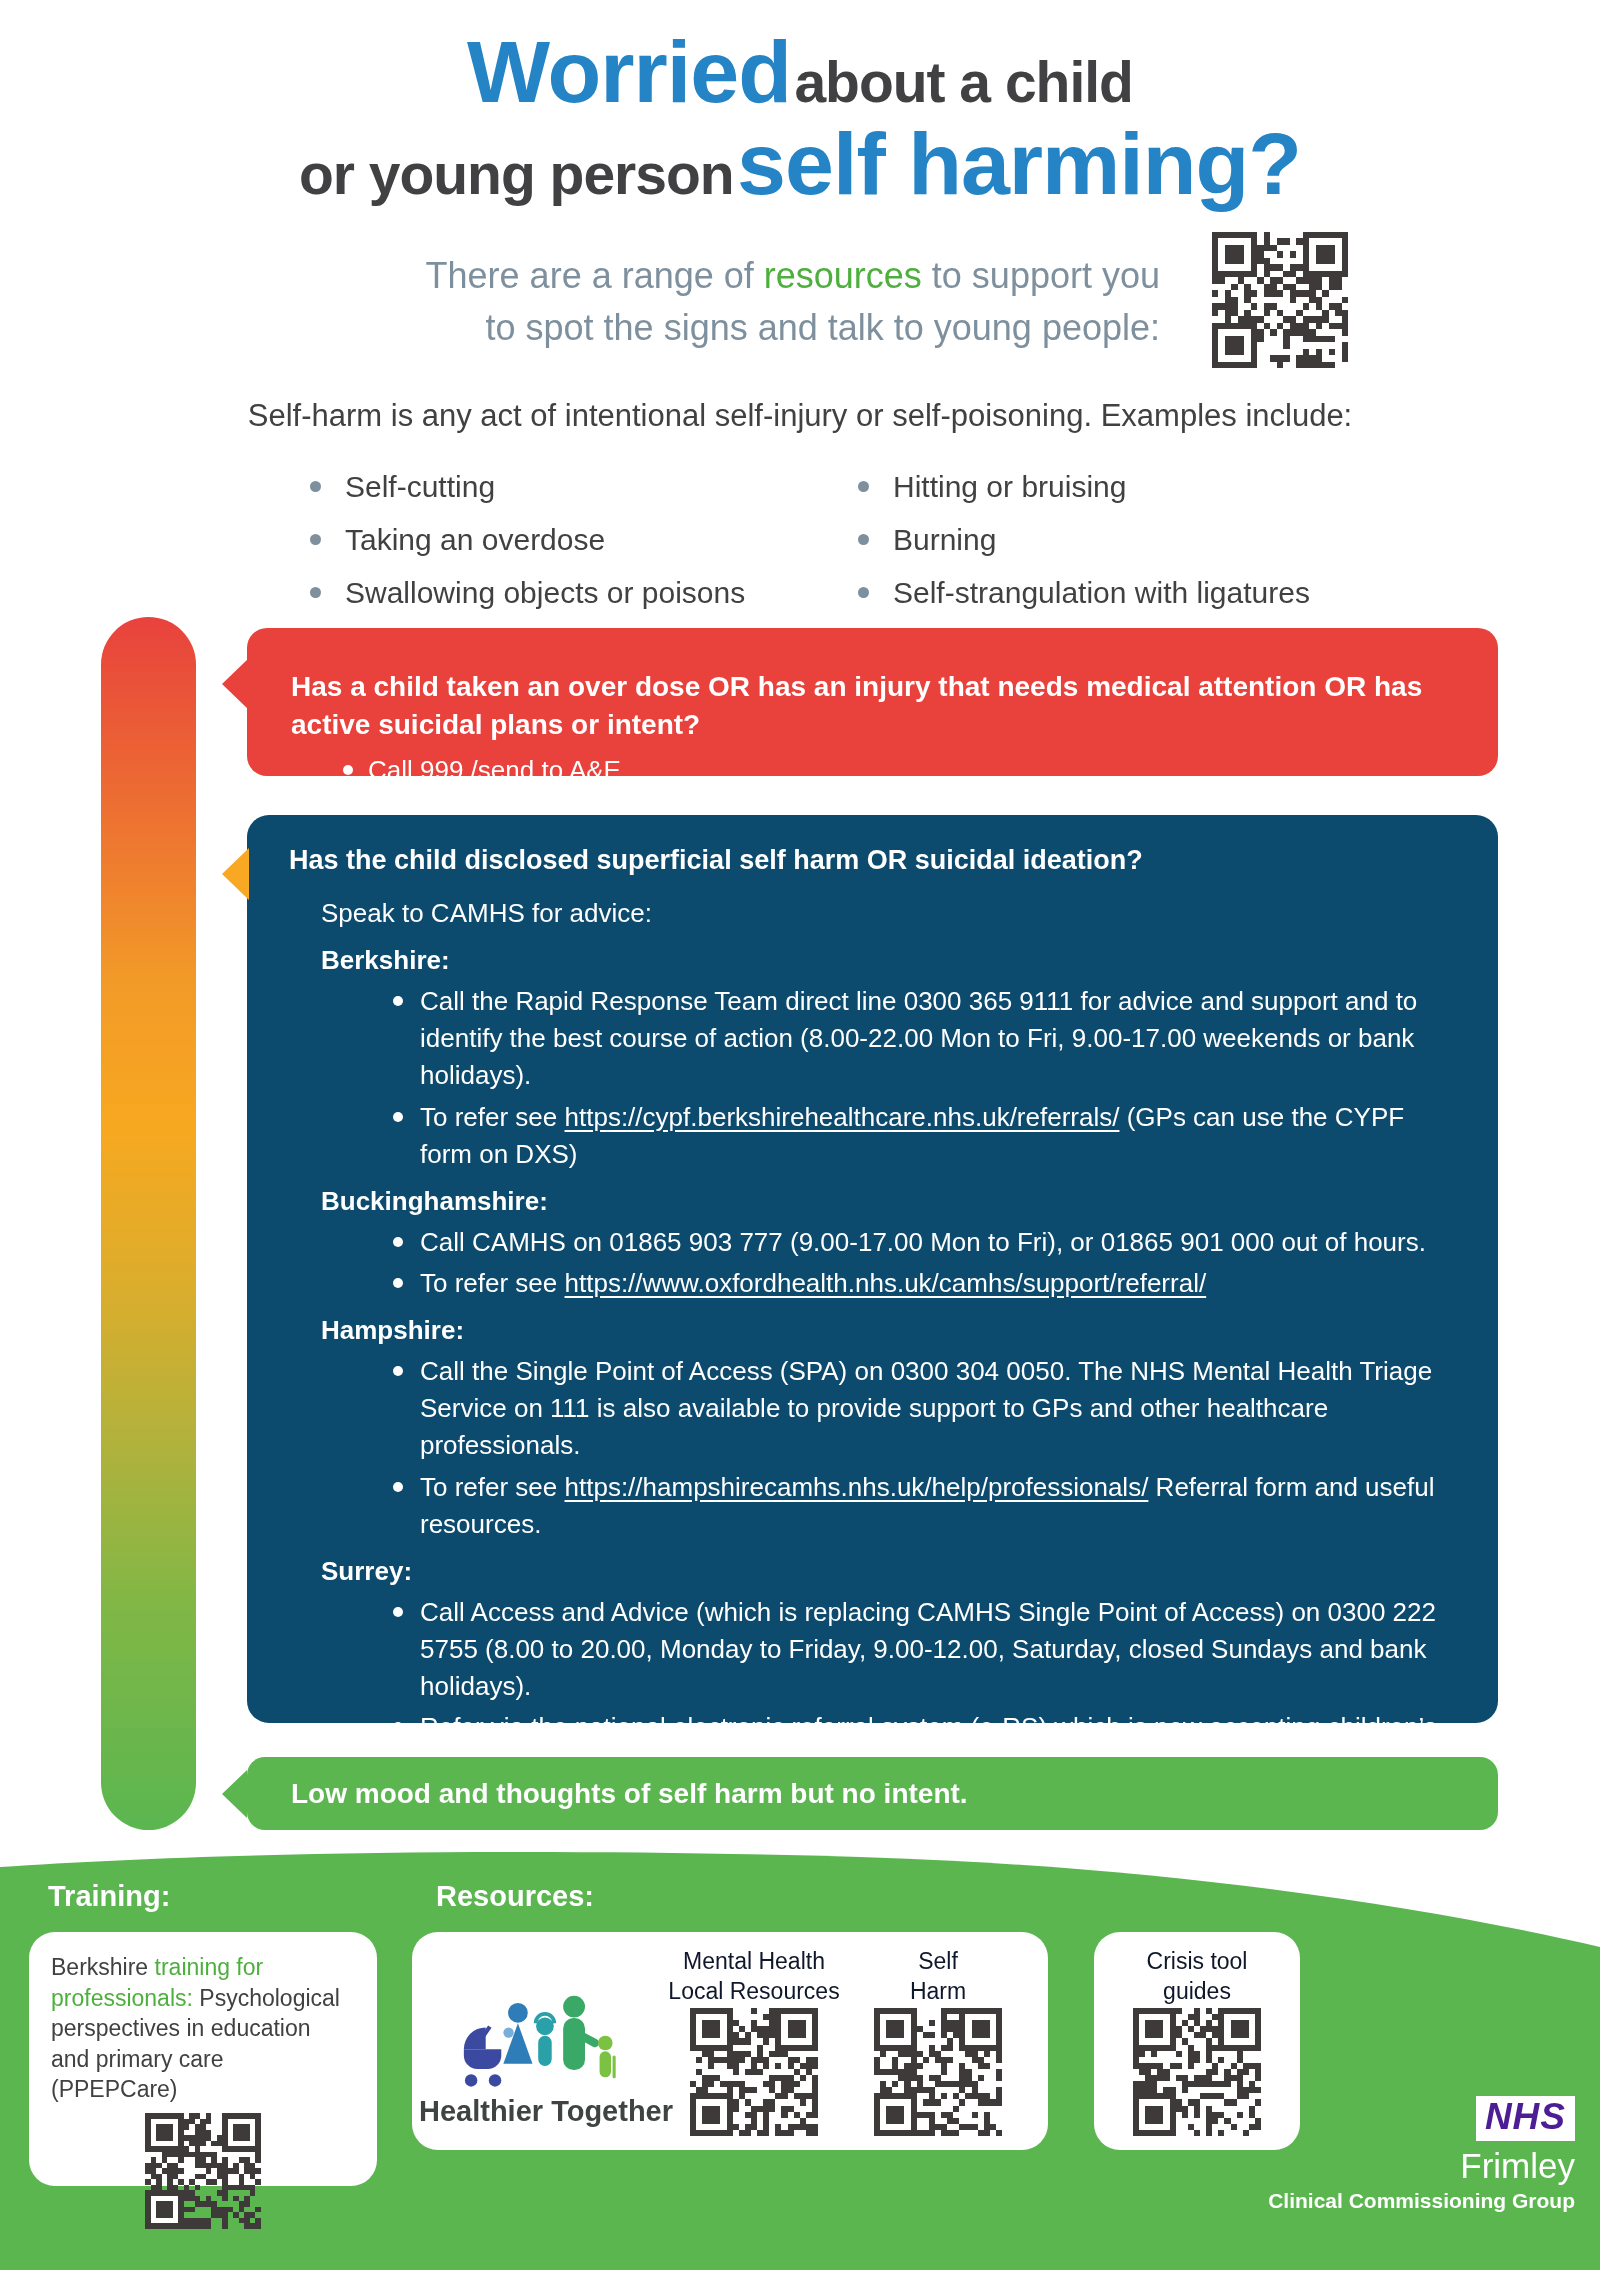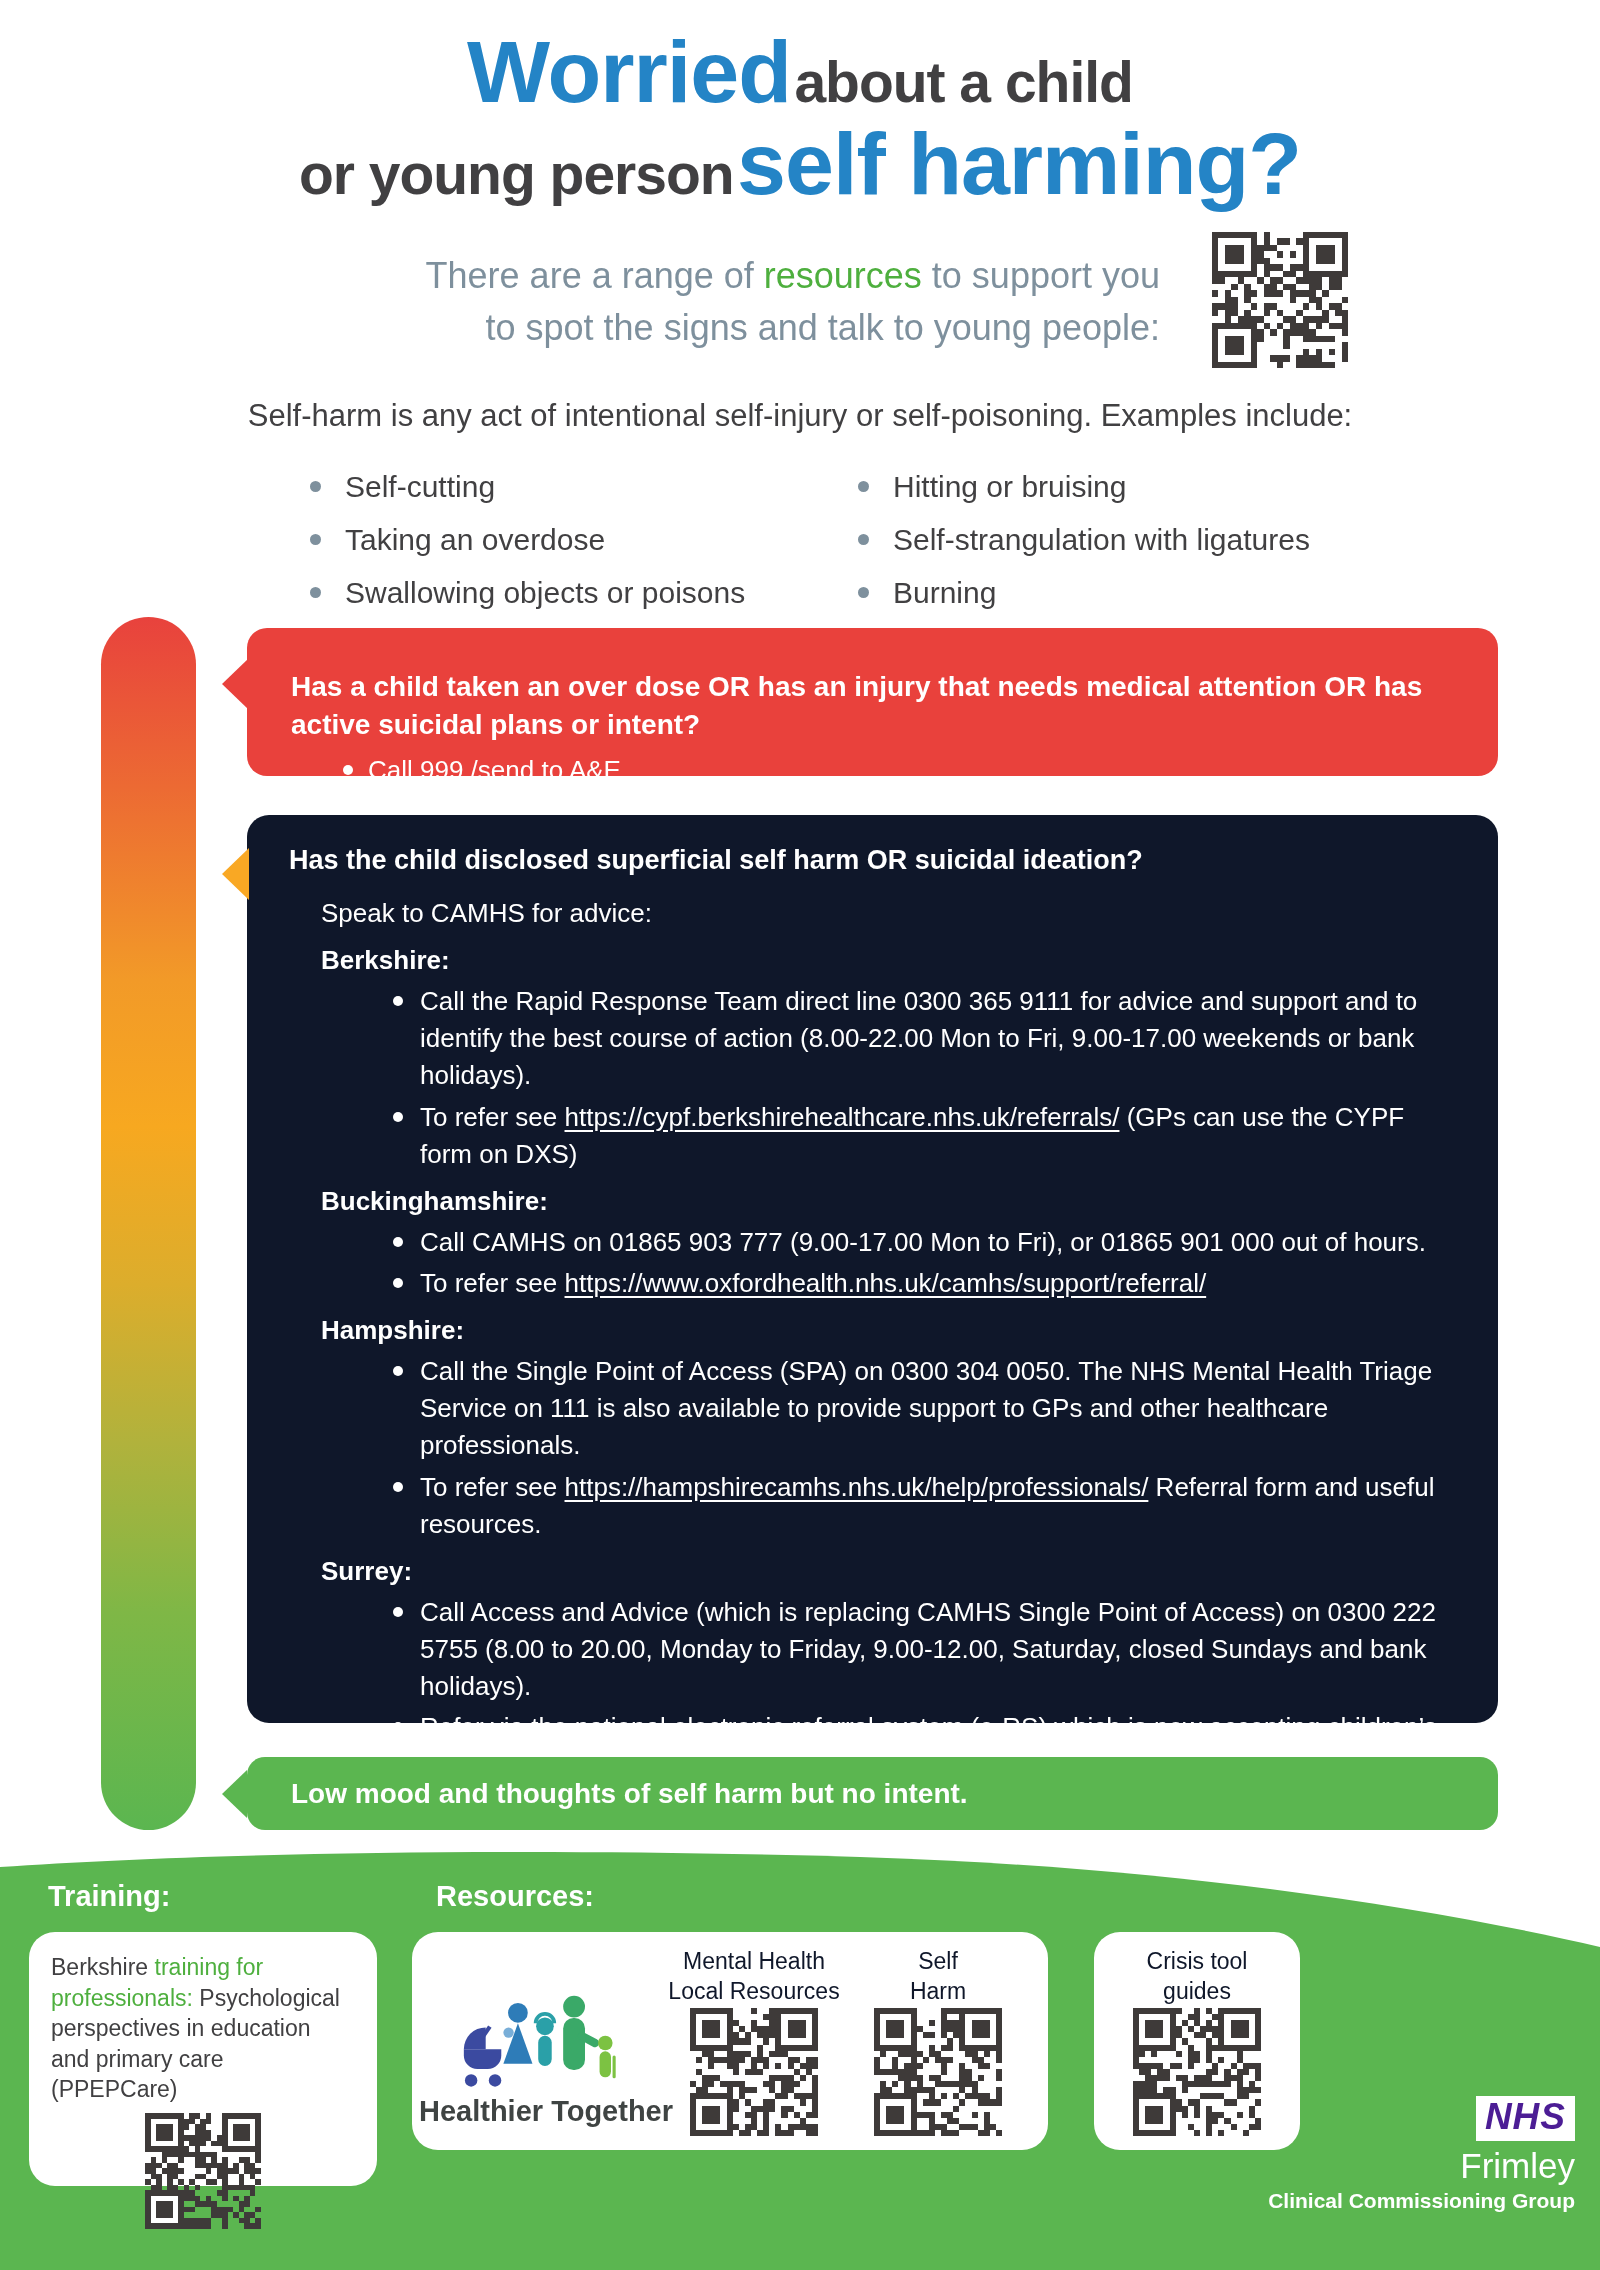--- a/index.html
+++ b/index.html
@@ -34,21 +34,21 @@
   
   .box{position:absolute;left:247px;width:1251px;color:#fff;box-sizing:border-box;}
   .pointer{position:absolute;left:-25px;width:0;height:0;
            border-top:26px solid transparent;border-bottom:26px solid transparent;}
   .red-box{top:628px;height:148px;background:#e9413c;border-radius:20px;padding:40px 44px;}
   .red-box .pointer{top:30px;border-right:27px solid #e9413c;}
   .q{font-size:28px;font-weight:bold;line-height:1.35;}
   .red-action{display:flex;align-items:center;gap:15px;margin:11px 0 0 52px;font-size:26px;}
   .wdot{width:10px;height:10px;background:#fff;border-radius:50%;flex:0 0 auto;}
 
-  .amber-box{top:815px;height:908px;background:#0f172a;border-radius:22px;
+  .amber-box{top:815px;height:908px;background:#0c4a6e;border-radius:22px;
              padding:26px 42px 20px;font-size:26px;line-height:1.42;}
   .amber-box .pointer{top:33px;border-right:27px solid #f9a824;}
   .amber-q{font-size:27px;font-weight:bold;margin-bottom:16px;}
   .advice{margin:0 0 10px 32px;}
   .region{margin:10px 0 4px 32px;font-weight:bold;}
   ul.bullets{list-style:none;margin:0;padding:0 0 0 104px;}
   ul.bullets li{position:relative;padding-left:27px;margin-bottom:5px;}
   .bdot{position:absolute;left:0;top:13px;width:10px;height:10px;background:#fff;border-radius:50%;}
   .link{text-decoration:underline;text-underline-offset:4px;cursor:pointer;}
 
@@ -279,25 +279,25 @@
     <div class="example">
       <span class="gdot"></span>
       <span>Swallowing objects or poisons</span>
       </div>
     <div class="example">
       <span class="gdot"></span>
       <span>Hitting or bruising</span>
       </div>
     <div class="example">
       <span class="gdot"></span>
-      <span>Self-strangulation with ligatures</span>
+      <span>Burning</span>
       </div>
     <div class="example">
       <span class="gdot"></span>
-      <span>Burning</span>
+      <span>Self-strangulation with ligatures</span>
       </div>
   </div>
 
   <div class="bar"></div>
 
   <div class="box red-box">
     <div class="pointer"></div>
     <div class="q">Has a child taken an over dose OR has an injury that needs medical attention OR has active suicidal plans or intent?</div>
     <div class="red-action">
       <span class="wdot"></span>

